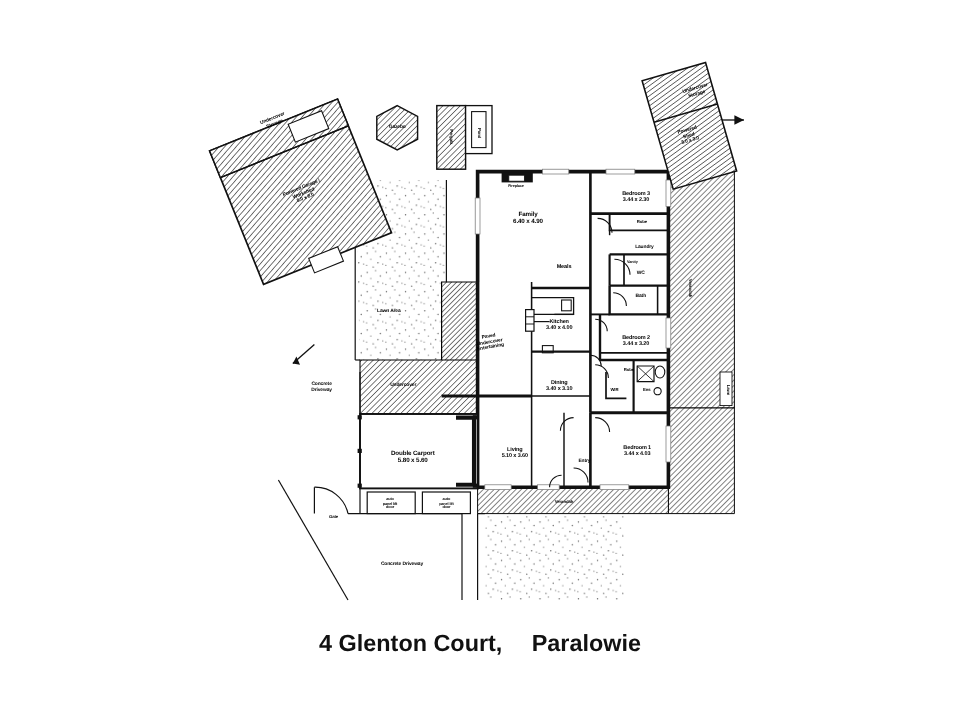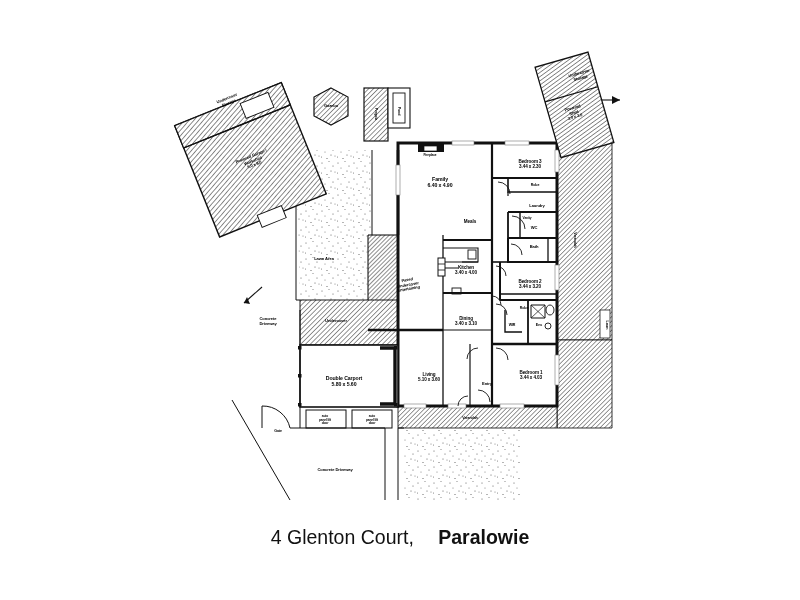--- a/index.html
+++ b/index.html
@@ -27,21 +27,21 @@
   .t5{font-size:5.2px;}
   .ctr{transform:translate(-50%,-50%);}
   #title{
     position:absolute;left:400px;top:537px;
     transform:translate(-50%,-50%);
     font-size:19.5px;
     font-family:"Liberation Sans", sans-serif;
     color:#111;white-space:pre;
   }
   #title b{font-weight:bold;margin-left:19px;}
-  #title span.reg{font-weight:normal;}
+  #title span.reg{font-weight:bold;}
 </style>
 </head>
 <body>
 
 <svg id="plan" viewBox="0 0 800 600">
   <defs>
     <pattern id="hatch45" width="3" height="3" patternUnits="userSpaceOnUse" patternTransform="rotate(45)">
       <rect width="3" height="3" fill="#ffffff"></rect>
       <line x1="0" y1="0" x2="0" y2="3" stroke="#000000" stroke-width="0.9"></line>
     </pattern>

